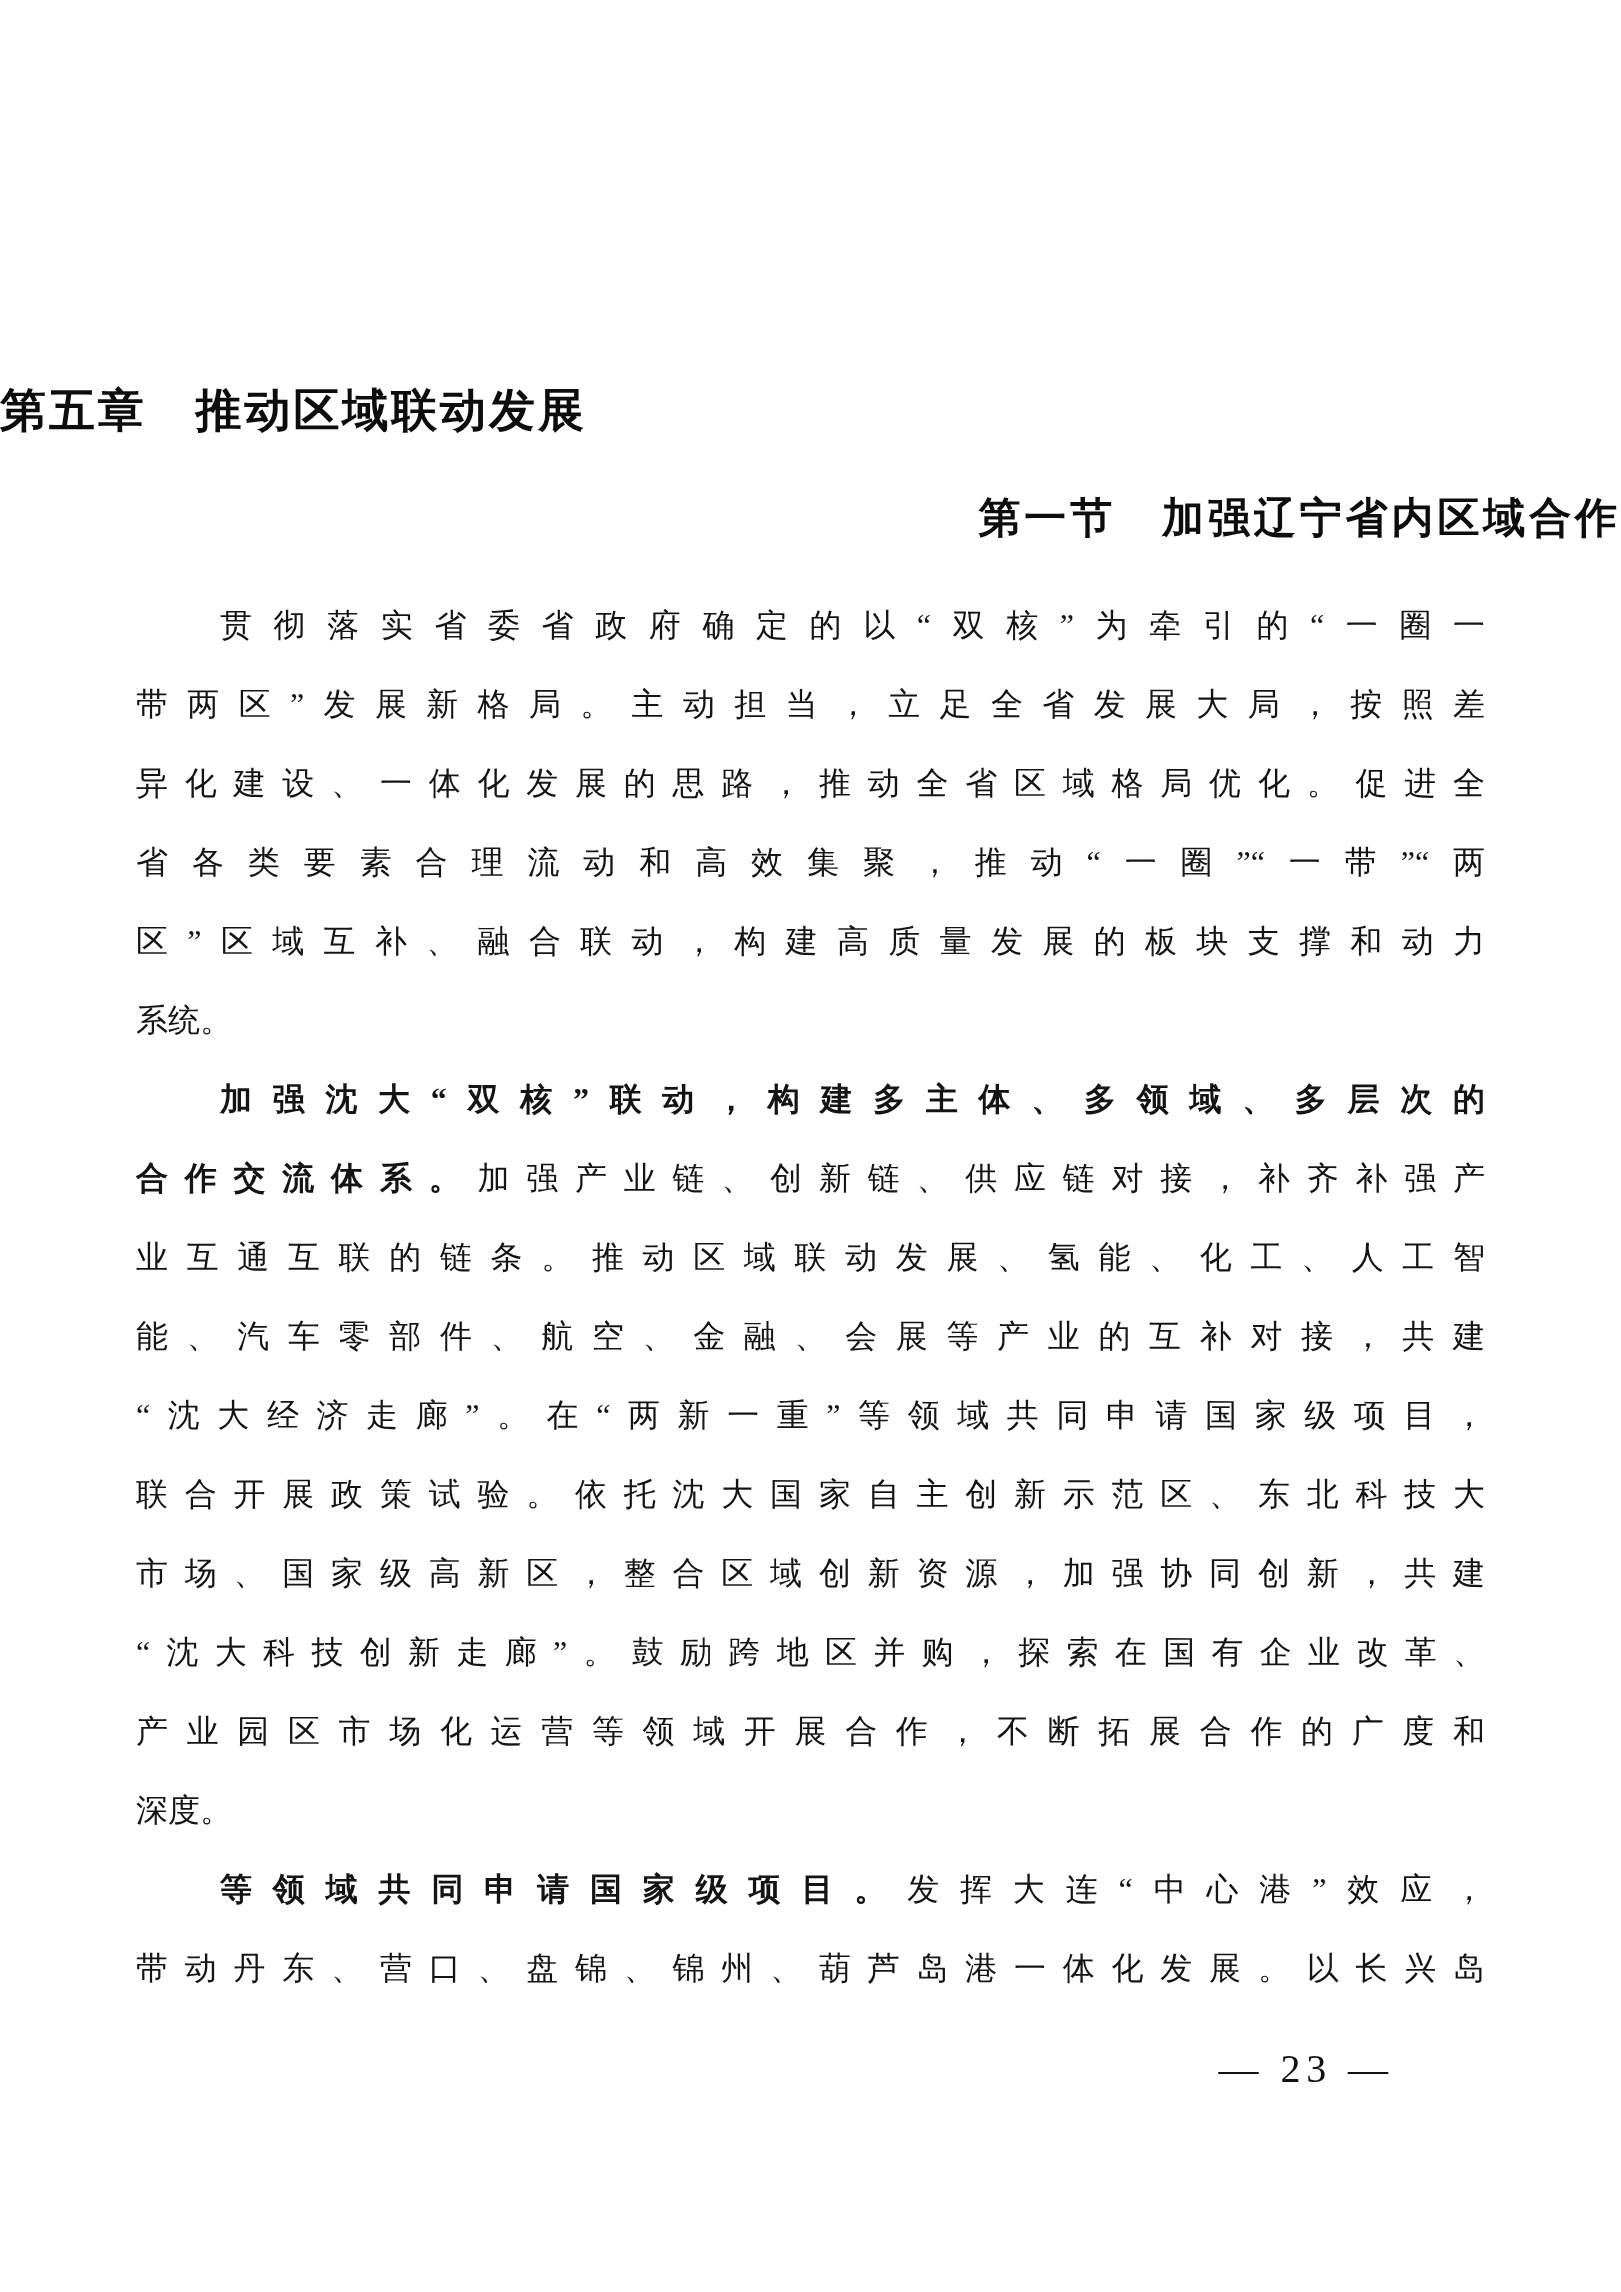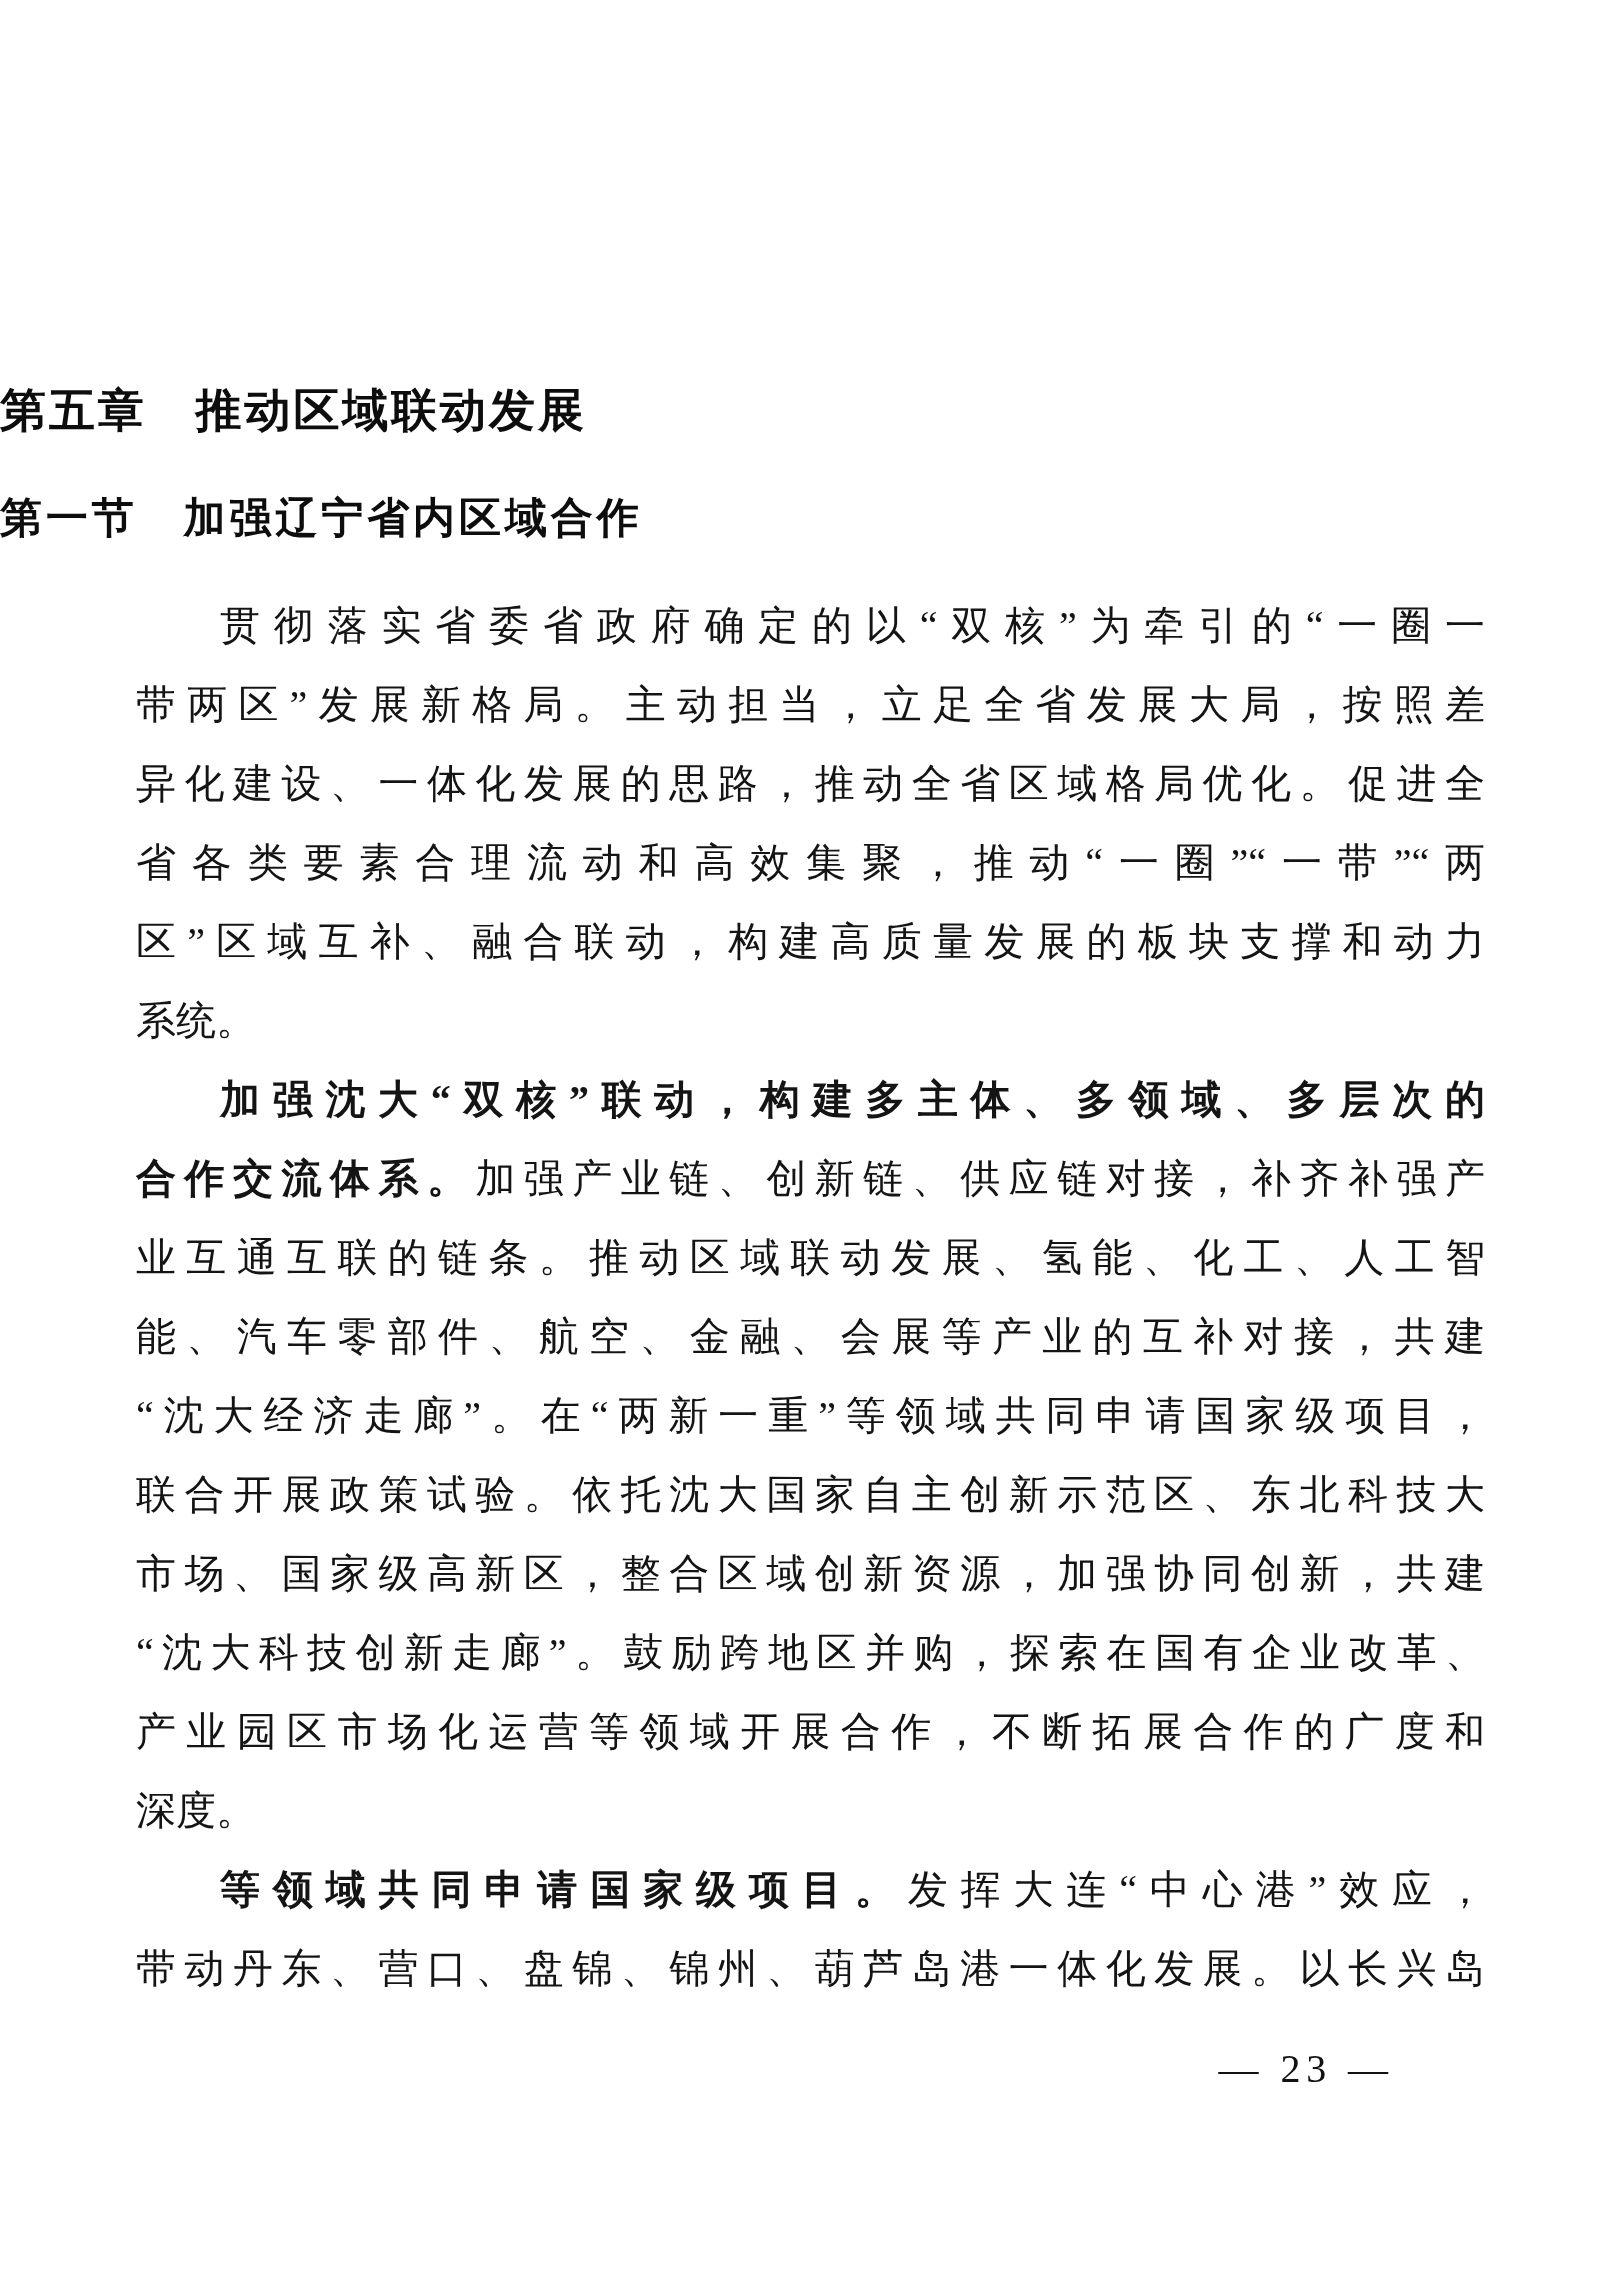--- a/index.html
+++ b/index.html
@@ -26,34 +26,34 @@
     font-size: 46px;
     letter-spacing: 2.9px;
     color: #0d0d0d;
     margin: 0;
   }
   .section-title {
     position: absolute;
     top: 490px;
     left: 0;
     width: 100%;
-    text-align: left;
+    text-align: right;
     font-family: "Liberation Serif", "DejaVu Serif", serif;
     font-weight: bold;
     font-size: 42px;
     letter-spacing: 3.9px;
     color: #0d0d0d;
     margin: 0;
   }
   .body-text {
     position: absolute;
     top: 586px;
     left: 136px;
     width: 1349px;
-    font-size: 40px;
+    font-size: 32px;
     line-height: 79px;
     color: #141414;
   }
   .para {
     margin: 0;
     padding: 0;
   }
   .line {
     text-align: justify;
     text-align-last: justify;

